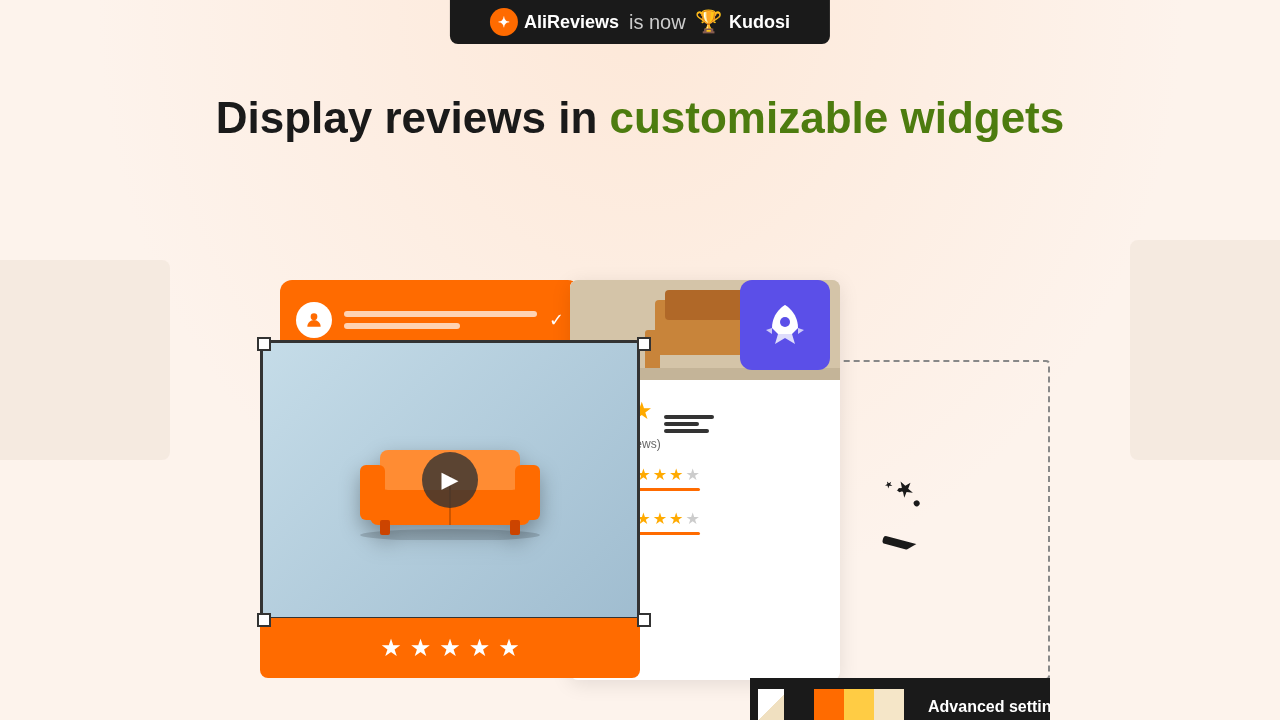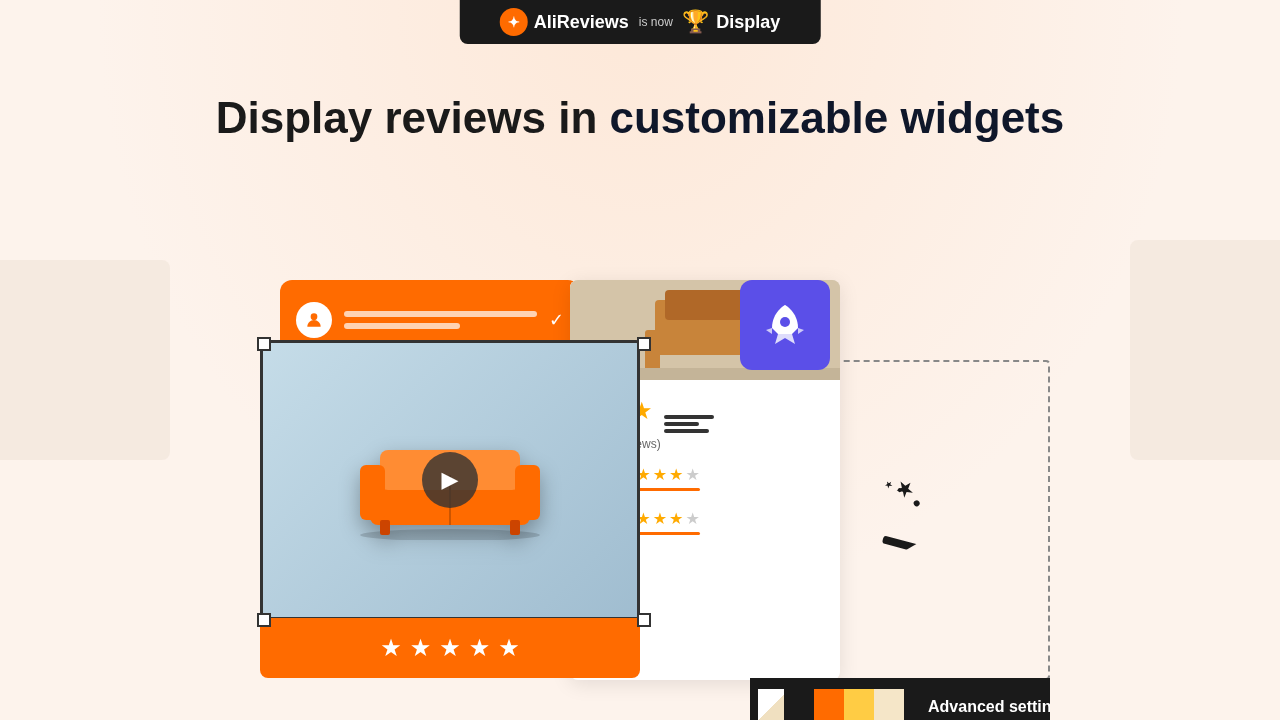--- a/index.html
+++ b/index.html
@@ -52,21 +52,21 @@
       display: flex;
       align-items: center;
       justify-content: center;
       color: white;
       font-size: 14px;
     }
 
     .is-now-text {
       color: #cccccc;
       font-weight: 400;
-      font-size: 12px;
+      font-size: 20px;
     }
 
     .kudosi-logo {
       display: flex;
       align-items: center;
       gap: 6px;
     }
 
     .kudosi-icon {
       font-size: 22px;
@@ -83,21 +83,21 @@
     }
 
     .heading-line1, .heading-line2 {
       font-size: 44px;
       font-weight: 800;
       color: #1a1a1a;
       line-height: 1.2;
     }
 
     .heading-orange {
-      color: #0f172a;
+      color: #4d7c0f;
     }
 
     
     .illustration {
       position: absolute;
       top: 260px;
       left: 50%;
       transform: translateX(-50%);
       width: 900px;
       height: 460px;
@@ -462,21 +462,21 @@
 <div class="bg-deco-right"></div>
 
 <div class="top-banner">
   <div class="ali-logo">
     <div class="ali-star-icon">✦</div>
     <span>AliReviews</span>
   </div>
   <span class="is-now-text">is now</span>
   <div class="kudosi-logo">
     <span class="kudosi-icon">🏆</span>
-    <span>Display</span>
+    <span>Kudosi</span>
   </div>
 </div>
 
 <div class="main-heading">
   <div class="heading-line1">
     Display reviews in <span class="heading-orange">customizable widgets</span>
   </div>
 </div>
 
 <div class="illustration">

